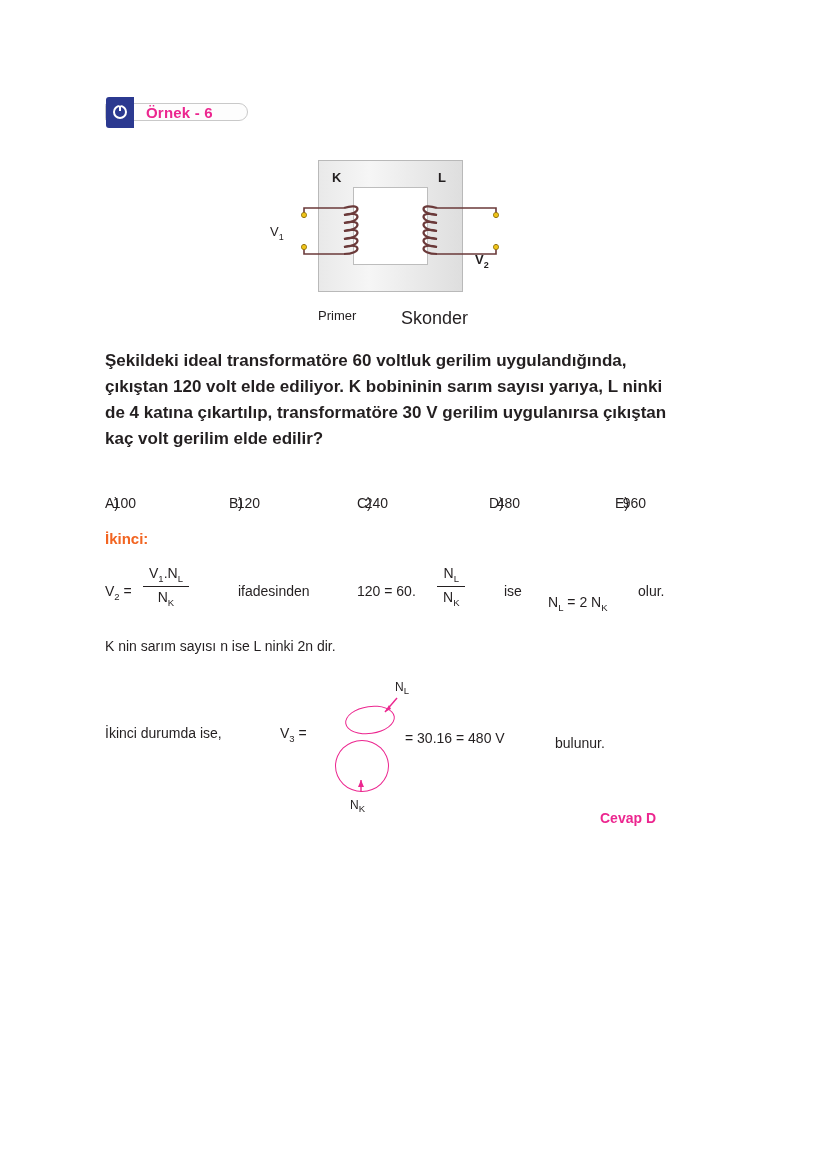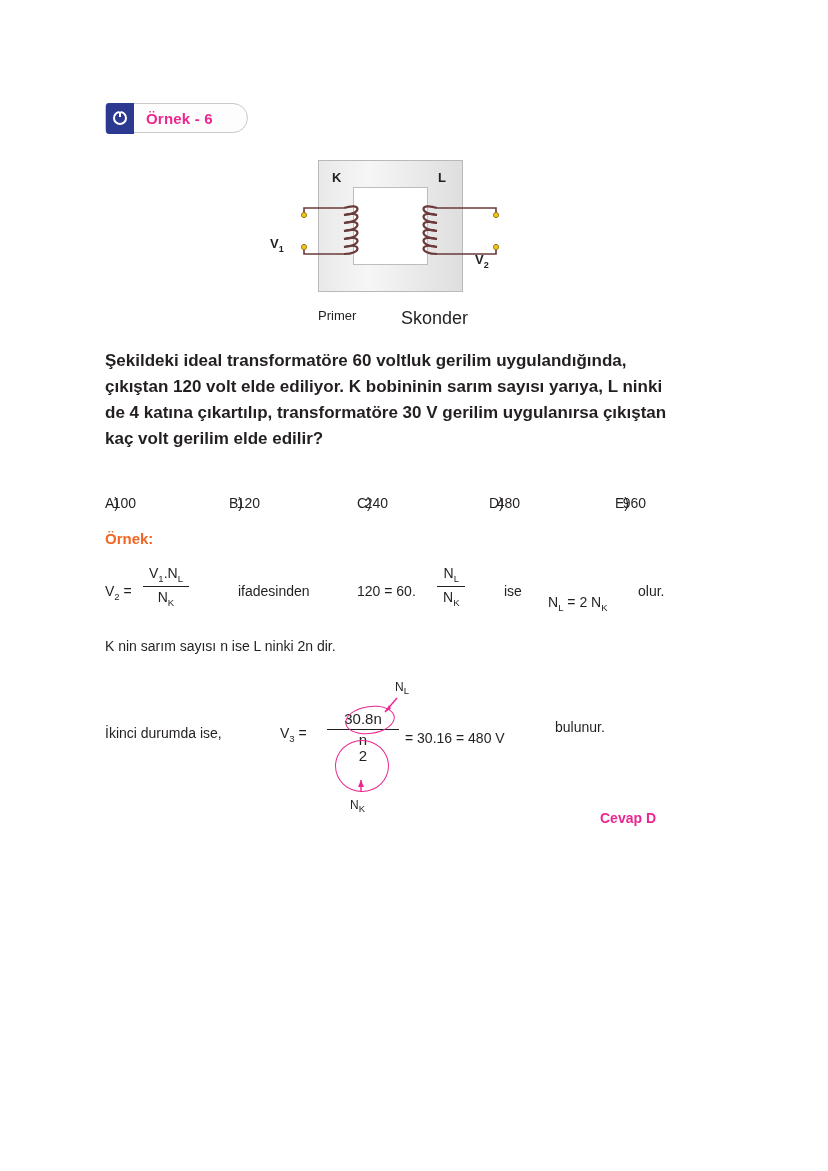--- a/index.html
+++ b/index.html
@@ -15,21 +15,21 @@
     color: #231f20;
     overflow: hidden;
   }
 
   
   .example-badge {
     position: absolute;
     left: 105px;
     top: 103px;
     width: 143px;
-    height: 30px;
+    height: 18px;
     border: 1px solid #c9c9c9;
     border-radius: 4px 16px 16px 4px;
     background: #fdfdfd;
     display: flex;
     align-items: center;
     box-sizing: border-box;
   }
   .example-badge .sq {
     width: 28px;
     height: 31px;
@@ -99,23 +99,23 @@
   }
   .lbl-skonder {
     position: absolute;
     left: 101px;
     top: 148px;
     font-size: 18px;
   }
   .lbl-v1 {
     position: absolute;
     left: -30px;
-    top: 76px;
-    font-size: 13px;
-    font-weight: bold;
+    top: 64px;
+    font-size: 13px;
+    font-weight: normal;
   }
   .lbl-v1 sub, .lbl-v2 sub { font-size: 9px; }
   .lbl-v2 {
     position: absolute;
     left: 175px;
     top: 64px;
     font-size: 13px;
     font-weight: bold;
     margin-top: 28px;
   }
@@ -202,21 +202,21 @@
   .ikinci { left: 0px;   top: 45px; }
   .v3eq   { left: 175px; top: 45px; }
   .frac3  { left: 222px; top: 30px; text-align: center; width: 72px; }
   .frac3 .num { font-size: 15px; }
   .frac3 .bar { border-top: 1.3px solid #231f20; margin: 2px 0; }
   .frac3 .den { font-size: 15px; line-height: 16px; }
   .frac3 .den .nn { display:block; }
   .frac3 .den .dbar { border-top: 1.2px solid #231f20; width: 18px; margin: 1px auto; }
   .frac3 .den .dd { display:block; }
   .eq480  { left: 300px; top: 50px; }
-  .bulunur{ left: 450px; top: 39px; }
+  .bulunur{ left: 450px; top: 55px; }
   .nl-tag { left: 290px; top: 0px;  font-size: 12px; }
   .nk-tag { left: 245px; top: 118px; font-size: 12px; }
 
   .ellipse {
     position: absolute;
     border: 1.3px solid #ec268f;
     border-radius: 50%;
   }
   .ell-nl { left: 240px; top: 26px; width: 48px; height: 26px; transform: rotate(-8deg); }
   .ell-nk { left: 230px; top: 60px; width: 52px; height: 50px; }
@@ -293,21 +293,21 @@
 <div class="question">Şekildeki ideal transformatöre 60 voltluk gerilim uygulandığında, çıkıştan 120 volt elde ediliyor. K bobininin sarım sayısı yarıya, L ninki de 4 katına çıkartılıp, transformatöre 30 V gerilim uygulanırsa çıkıştan kaç volt gerilim elde edilir?</div>
 
 <div class="choices">
   <span class="ch-a"><span>A)</span>&nbsp;&nbsp;<span>100</span></span>
   <span class="ch-b"><span>B)</span>&nbsp;&nbsp;<span>120</span></span>
   <span class="ch-c"><span>C)</span>&nbsp;&nbsp;<span></span><span>240</span></span>
   <span class="ch-d"><span>D)</span>&nbsp;&nbsp;<span>480</span></span>
   <span class="ch-e"><span>E)</span>&nbsp;&nbsp;<span>960</span></span>
 </div>
 
-<div class="solution-title">Örnek:</div>
+<div class="solution-title">İkinci:</div>
 
 <div class="line1">
   <span class="pc v2eq">
     <span>V</span><sub class="s">2</sub>
     <span>=</span>
   </span>
 
   <span class="pc frac1">
     <div class="num">
       <span>V</span><sub class="s">1</sub><span>.N</span><sub class="s">L</sub>
@@ -340,29 +340,20 @@
 
 <div class="line2">K nin sarım sayısı n ise L ninki 2n dir.</div>
 
 <div class="line3">
   <span class="pc ikinci">İkinci durumda ise,</span>
   <span class="pc v3eq">
     <span>V</span><sub class="s">3</sub>
     <span>=</span>
   </span>
 
-  <span class="pc frac3">
-    <div class="num">30.8n</div>
-    <div class="bar"></div>
-    <div class="den">
-      <span class="nn">n</span>
-      <span class="dbar"></span>
-      <span class="dd">2</span>
-    </div>
-  </span>
 
   <span class="pc eq480">= 30.16 = 480 V</span>
   <span class="pc bulunur">bulunur.</span>
 
   <span class="pc nl-tag">
     <span>N</span><sub class="s">L</sub>
   </span>
   <span class="pc nk-tag">
     <span>N</span><sub class="s">K</sub>
   </span>

